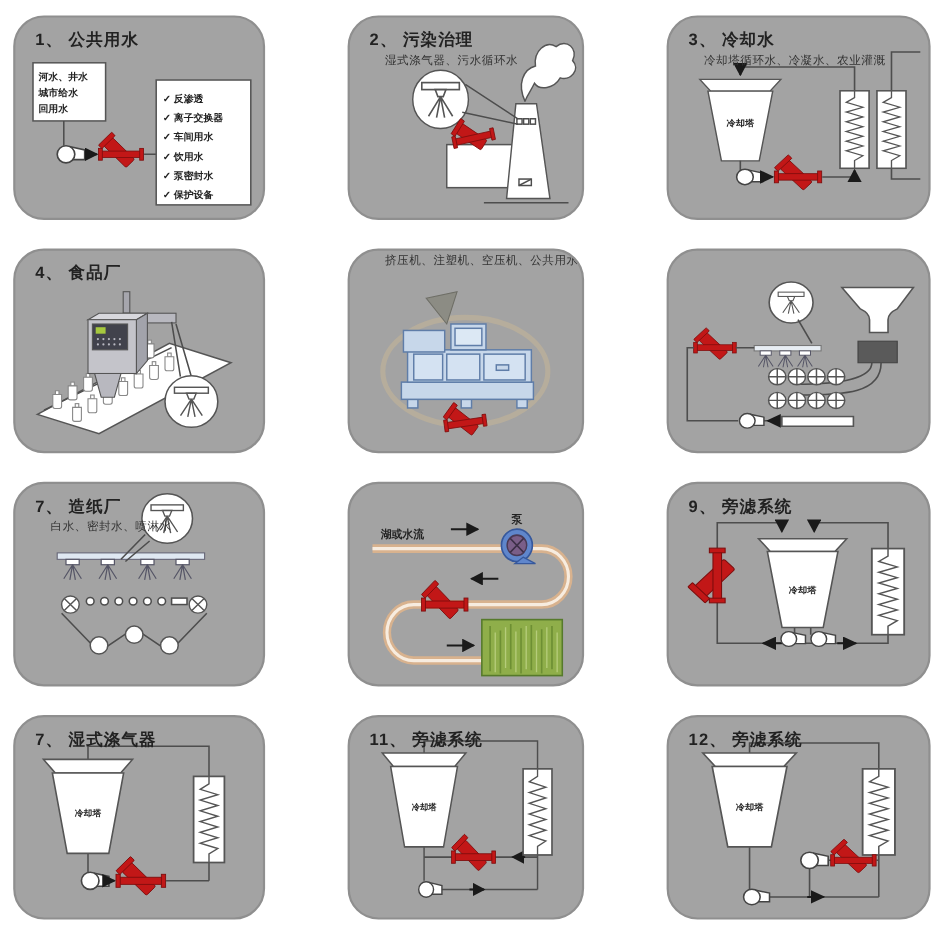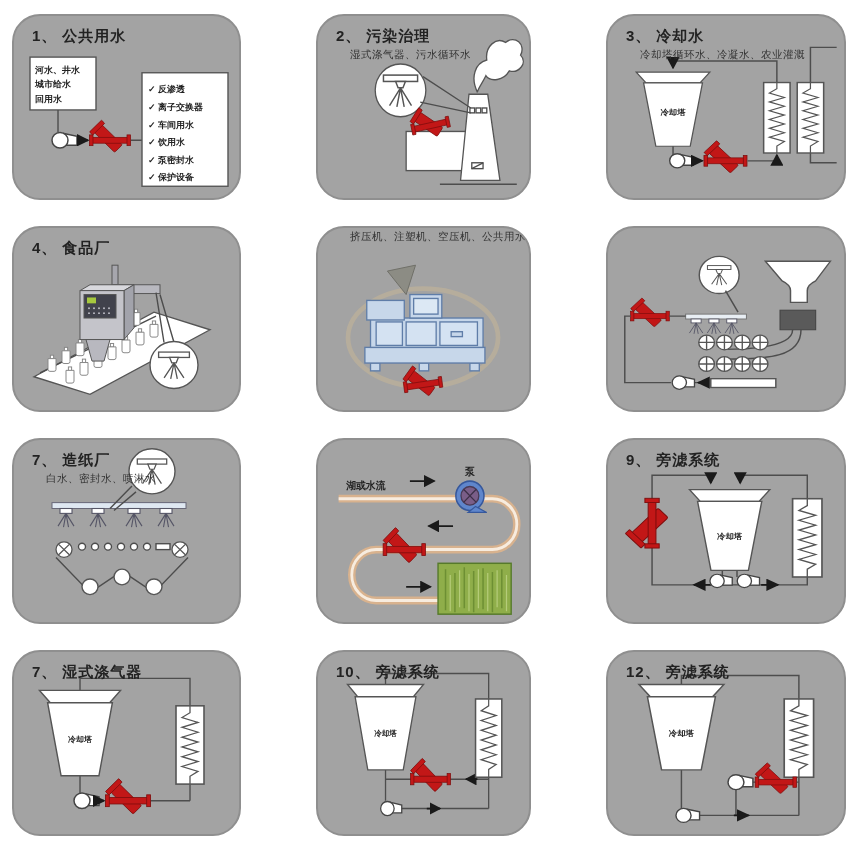--- a/index.html
+++ b/index.html
@@ -314,21 +314,21 @@
       <use href="#tower" transform="translate(66,86) scale(0.9)"></use>
       <text class="lbl t8" x="66" y="92" text-anchor="middle">冷却塔</text>
       <use href="#hx" transform="translate(176,95)"></use>
       <use href="#pump" transform="translate(68,152)"></use>
       <path class="arrow" d="M84,152 H90" marker-end="url(#arr)"></path>
       <use href="#strainer" transform="translate(114,152) scale(0.55)"></use>
     </svg>
   </div>
 
   <div class="panel">
-    <div class="hdr"><span class="num">10、</span><span>旁滤系统</span></div>
+    <div class="hdr"><span class="num">11、</span><span>旁滤系统</span></div>
     <svg class="diag" viewBox="0 0 225 186" preserveAspectRatio="none">
       <path class="ln" d="M72,34 V22 H182 V48 M72,120 V152 M72,130 H100 M141,130 H182 M182,128 V160 M83,160 H182"></path>
       <path class="arrow" d="M170,130 H158" marker-end="url(#arr)"></path>
       <path class="arrow" d="M116,160 H130" marker-end="url(#arr)"></path>
       <use href="#tower" transform="translate(72,80) scale(0.9)"></use>
       <text class="lbl t8" x="72" y="86" text-anchor="middle">冷却塔</text>
       <use href="#hx" transform="translate(182,88)"></use>
       <use href="#pump" transform="translate(74,160) scale(0.9)"></use>
       <use href="#strainer" transform="translate(120,130) scale(0.52)"></use>
     </svg>

